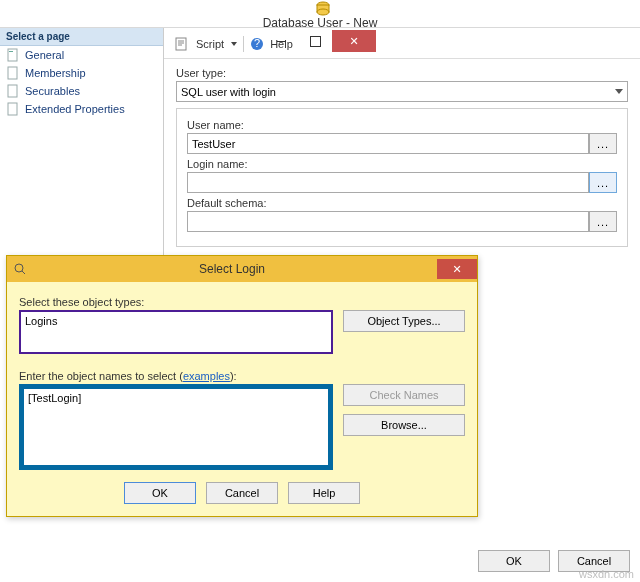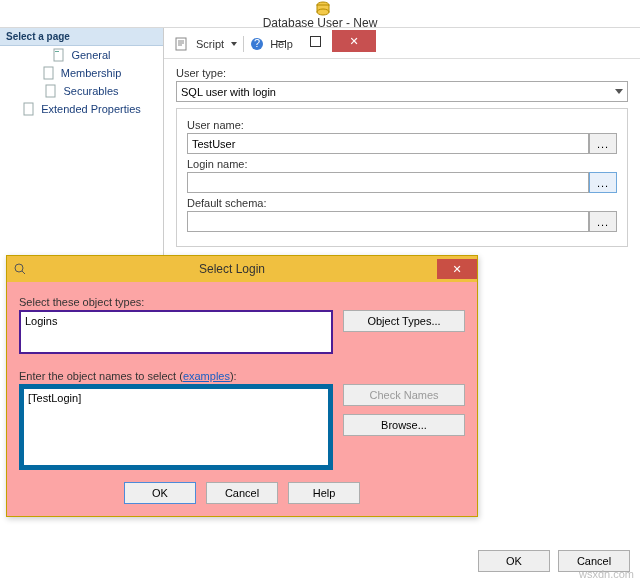--- a/index.html
+++ b/index.html
@@ -14,21 +14,21 @@
   .winbtn { width:34px; height:22px; display:flex; align-items:center; justify-content:center; background:#fff; color:#333; }
   .winbtn.min::before { content:""; display:block; width:9px; height:1px; background:#333; }
   .winbtn.max::before { content:""; display:block; width:9px; height:9px; border:1px solid #333; }
   .winbtn.close { background:#c75050; color:#fff; width:44px; }
   .winbtn.close::before { content:"\2715"; font-size:11px; }
 
   
   .main { display:flex; height:484px; }
   .sidebar { width:164px; border-right:1px solid #ccc; background:#fff; }
   .sidebar-head { background:#d6e5f3; border-bottom:1px solid #b7cde2; padding:3px 6px; font-weight:bold; color:#1b3f66; font-size:10px; }
-  .sidebar-item { display:flex; align-items:center; gap:5px; padding:2px 6px; color:#1a3e7a; cursor:default;justify-content:center; }
+  .sidebar-item { display:flex; align-items:center; gap:5px; padding:2px 6px; color:#1a3e7a; cursor:default; }
   .sidebar-item .pgicon { width:14px; height:14px; }
   .content { flex:1; padding:6px 0 0 0; position:relative; }
   .toolbar { display:flex; align-items:center; gap:6px; padding:2px 10px 6px 10px; border-bottom:1px solid #ddd; margin-bottom:8px; }
   .tb-label { color:#333; }
   .tb-drop { width:0;height:0;border-left:3px solid transparent;border-right:3px solid transparent;border-top:4px solid #444; margin-left:1px;}
   .tb-sep { width:1px; height:16px; background:#ccc; }
 
   .group { margin:0 12px 6px 12px; }
   .lbl { color:#333; margin:4px 0 2px 0; }
   .select { width:100%; height:21px; border:1px solid #a9a9a9; background:#fff; display:flex; align-items:center; justify-content:space-between; padding:0 4px; }
@@ -39,21 +39,21 @@
   .rowfield input { flex:1; height:21px; border:1px solid #a9a9a9; padding:0 4px; background:#fff; }
   .dots { width:28px; height:21px; border:1px solid #a9a9a9; background:#f0f0f0; display:flex; align-items:center; justify-content:center; letter-spacing:1px; cursor:default;}
   .dots.highlight { border:1px solid #6fa8dc; background:#e8f0fa; }
 
   
   .footer { position:absolute; right:10px; bottom:10px; display:flex; gap:8px; }
   .btn { min-width:72px; height:22px; border:1px solid #adadad; background:#efefef; display:flex; align-items:center; justify-content:center; padding:0 10px; cursor:default; }
   .btn.disabled { color:#9a9a9a; }
 
   
-  .dlg { position:absolute; left:6px; top:255px; width:472px; background:#fca5a5; border:1px solid #c4a000; box-shadow:1px 2px 6px rgba(0,0,0,.2); }
+  .dlg { position:absolute; left:6px; top:255px; width:472px; background:#fef9c3; border:1px solid #c4a000; box-shadow:1px 2px 6px rgba(0,0,0,.2); }
   .dlg-title { height:26px; background:#f0c040; display:flex; align-items:center; }
   .dlg-title .glass { margin-left:6px; }
   .dlg-title .t { flex:1; text-align:center; color:#333; font-size:12px; }
   .dlg-title .close { width:40px; height:20px; background:#c94f44; color:#fff; display:flex; align-items:center; justify-content:center; }
   .dlg-body { padding:10px 12px 12px 12px; }
   .typesrow { display:flex; gap:10px; align-items:flex-start; }
   .typesrow textarea { flex:1; height:44px; border:2px solid #4c1d95; resize:none; background:#fff; padding:3px 4px; font-family:inherit; }
   .sidecol { width:122px; display:flex; flex-direction:column; gap:8px; }
   .namesrow textarea { flex:1; height:86px; border:5px solid #0369a1; resize:none; background:#fff; padding:3px 4px; font-family:inherit; outline:none; }
   .link { color:#1a5fc4; text-decoration:underline; }

